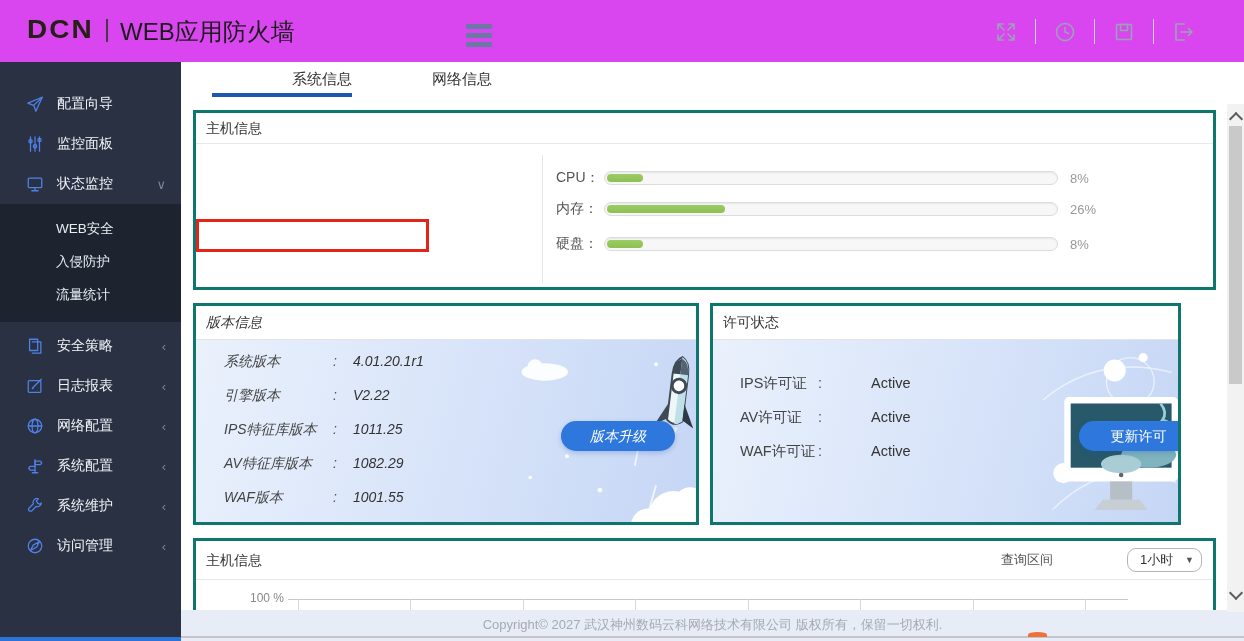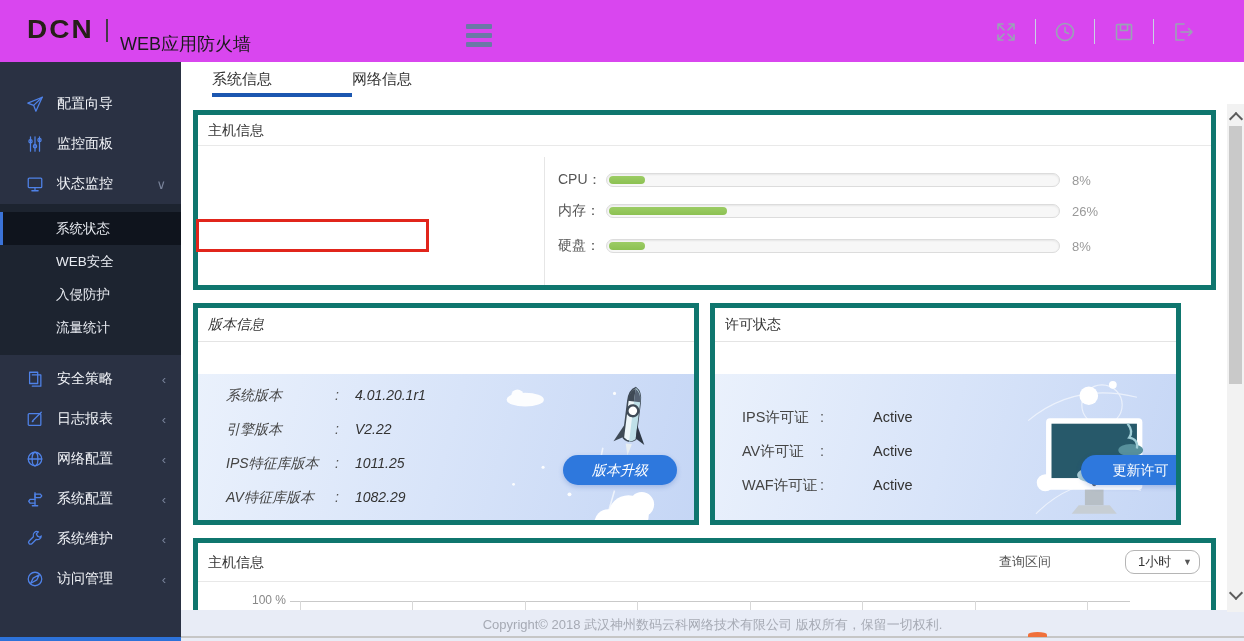--- a/index.html
+++ b/index.html
@@ -5,62 +5,62 @@
   html,body{margin:0;padding:0;}
   body{
     width:1244px;height:641px;overflow:hidden;position:relative;
     font-family:"Liberation Sans",sans-serif;background:#fff;
     -webkit-font-smoothing:antialiased;
   }
   
   .header{position:absolute;left:0;top:0;width:1244px;height:62px;background:#d946ef;}
   .logo{position:absolute;left:27px;top:14px;font-size:28px;font-weight:900;color:#262019;letter-spacing:2px;transform:scaleY(.92);}
   .logo-pipe{position:absolute;left:104px;top:16px;font-size:23px;color:#3a3a3a;font-weight:400;}
-  .header-title{position:absolute;left:120px;top:32px;font-size:18px;color:#1b1b1b;}
+  .header-title{position:absolute;left:120px;top:16px;font-size:24px;color:#1b1b1b;}
   .hamburger{position:absolute;left:466px;top:24px;width:26px;cursor:pointer;}
   .hamburger .bar{height:5px;background:#6b79a7;margin-bottom:4px;border-radius:1px;}
   .header-icons{position:absolute;right:32px;top:19px;display:flex;align-items:center;}
   .hicon{width:24px;height:24px;margin:0 17px;cursor:pointer;}
   .hicon svg{width:24px;height:24px;stroke:#9aa3b5;fill:none;stroke-width:1.6;stroke-linecap:round;stroke-linejoin:round;}
   .hdivider{width:1px;height:25px;background:#c9d2e4;}
   
   .sidebar{position:absolute;left:0;top:62px;width:181px;height:579px;background:#2a3143;padding-top:22px;box-sizing:border-box;}
   .side-item{height:40px;display:flex;align-items:center;color:#f2f4f8;font-size:14px;position:relative;cursor:pointer;}
   .side-item .sicon{width:18px;height:18px;margin-left:26px;margin-right:13px;flex:none;}
   .side-item .sicon svg{width:18px;height:18px;stroke:#4f82e8;fill:none;stroke-width:1.4;stroke-linecap:round;stroke-linejoin:round;}
   .side-chevron{position:absolute;right:15px;color:#79839a;font-size:13px;}
   .submenu{background:#1d2430;padding:8px 0 11px 0;margin-top:0;}
   .sub-item{height:33px;line-height:33px;padding-left:53px;color:#e9ecf2;font-size:13.5px;cursor:pointer;border-left:3px solid transparent;}
   .sub-item.active{background:#0f141d;border-left-color:#3b73d8;}
   .items-bottom{margin-top:4px;}
   .side-bottom-bar{position:absolute;left:0;bottom:0;width:181px;height:4px;background:#2d72d9;}
   
   .main{position:absolute;left:181px;top:62px;width:1063px;height:579px;background:#fff;}
   .tabbar{position:absolute;left:0;top:0;width:100%;height:35px;background:#fff;}
-  .tab{position:absolute;top:0;height:35px;width:140px;text-align:left;line-height:33px;font-size:15px;color:#333;cursor:pointer;}
+  .tab{position:absolute;top:0;height:35px;width:140px;text-align:right;line-height:33px;font-size:15px;color:#333;cursor:pointer;}
   .tab-underline{position:absolute;left:31px;top:31px;width:140px;height:4px;background:#1c57b0;}
-  .panel{position:absolute;background:#fff;border:5px solid #0f766e;box-sizing:border-box;}
+  .panel{position:absolute;background:#fff;border:3px solid #0f766e;box-sizing:border-box;}
   .panel-hd{border-bottom:1px solid #e9e9e9;font-size:14px;color:#333;padding-left:10px;position:relative;}
   
   .p-host{left:12px;top:48px;width:1023px;height:180px;}
   .p-host .panel-hd{height:30px;line-height:30px;}
   .host-fields{position:absolute;left:10px;top:58px;font-size:14px;color:#555;}
   .host-fields div{height:27px;line-height:27px;}
   .host-divider{position:absolute;left:346px;top:42px;width:1px;height:128px;background:#e6e6e6;}
   .gauge-row{position:absolute;left:360px;height:18px;display:flex;align-items:center;}
   .gauge-label{width:48px;font-size:14px;color:#555;flex:none;}
   .gauge-track{width:452px;height:12px;border:1px solid #dcdcdc;border-radius:7px;background:#f7f7f7;box-shadow:inset 0 1px 2px rgba(0,0,0,.07);margin-right:12px;flex:none;position:relative;}
   .gauge-fill{position:absolute;left:2px;top:2px;height:8px;border-radius:5px;background:linear-gradient(#9ccc65,#8cc152);}
   .gauge-pct{font-size:13px;color:#999;}
   
   .p-version{left:12px;top:241px;width:506px;height:222px;font-style:italic;}
   .p-license{left:529px;top:241px;width:471px;height:222px;}
   .p-version .panel-hd,.p-license .panel-hd{height:33px;line-height:33px;border-bottom:1px solid #e4e4e4;}
   .panel-bd{position:absolute;left:0;top:34px;right:0;bottom:0;overflow:hidden;
-    background:linear-gradient(105deg,#eaf1fc 0%,#d8e4f9 50%,#c5d6f5 100%);margin-top:32px;}
+    background:linear-gradient(105deg,#eaf1fc 0%,#d8e4f9 50%,#c5d6f5 100%);}
   .info-row{position:absolute;display:flex;font-size:14px;color:#444;height:20px;line-height:20px;}
   .p-version .info-row{left:28px;}
   .p-version .info-row .lbl{width:109px;flex:none;}
   .p-version .info-row .col{width:20px;flex:none;color:#555;}
   .p-license .info-row{left:27px;}
   .p-license .info-row .lbl{width:78px;flex:none;}
   .p-license .info-row .col{width:53px;flex:none;color:#555;}
   .info-row .val{color:#333;}
   .pill-btn{position:absolute;height:30px;border-radius:15px;background:#2e78dd;color:#fff;font-size:14px;line-height:30px;text-align:center;cursor:pointer;z-index:4;box-shadow:0 2px 5px rgba(30,80,180,.25);}
   .btn-upgrade{left:365px;top:81px;width:114px;}
@@ -159,21 +159,20 @@
       <svg viewBox="0 0 20 20">
           <rect x="2.5" y="3.5" width="15" height="10.5" rx="1"></rect>
           <path d="M10 14 V17.5 M6.5 17.5 H13.5"></path>
         </svg>
     </span>
     <span>状态监控</span>
     <span class="side-chevron">∨</span>
   </div>
 
   <div class="submenu">
-    <div class="sub-item active">系统状态</div>
     <div class="sub-item">WEB安全</div>
     <div class="sub-item">入侵防护</div>
     <div class="sub-item">流量统计</div>
   </div>
 
   <div class="items-bottom">
     <div class="side-item">
       <span class="sicon">
         <svg viewBox="0 0 20 20">
             <path d="M4 2.5 H13 V15 H4 Z"></path>
@@ -395,21 +394,21 @@
         <div></div>
         <div></div>
         <div></div>
         <div></div>
         <div></div>
         <div></div>
     </div>
   </div>
 
   <div class="footer">
-    <span>Copyright© 2018 武汉神州数码云科网络技术有限公司 版权所有，保留一切权利.</span>
+    <span>Copyright© 2027 武汉神州数码云科网络技术有限公司 版权所有，保留一切权利.</span>
   </div>
   <div class="footer-line"></div>
   <div class="footer-orange"></div>
 </div>
 
 <div class="redbox"></div>
 
 <div class="scrollbar">
   <div class="sb-chev sb-up"></div>
   <div class="sb-thumb"></div>

